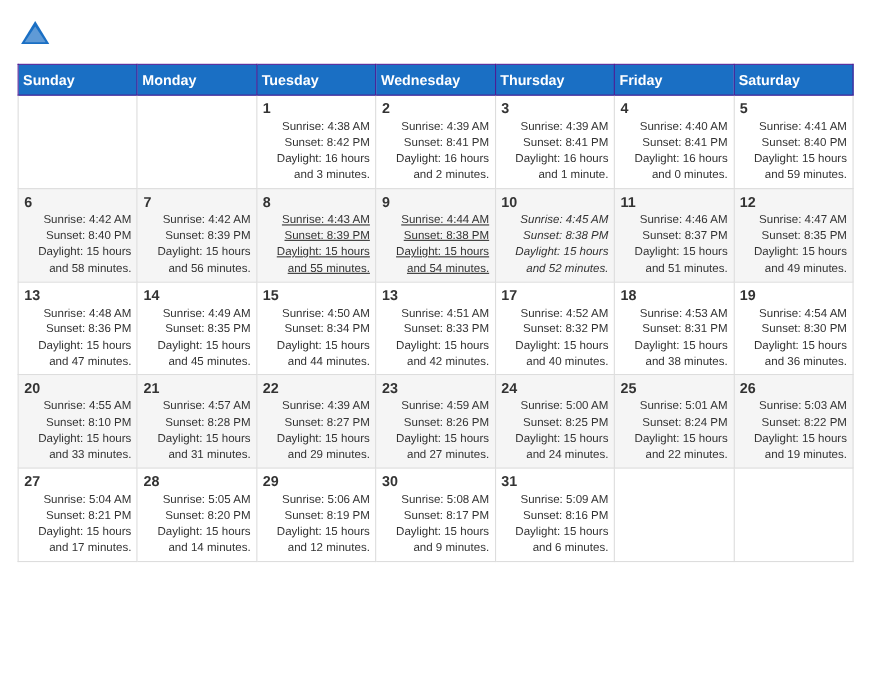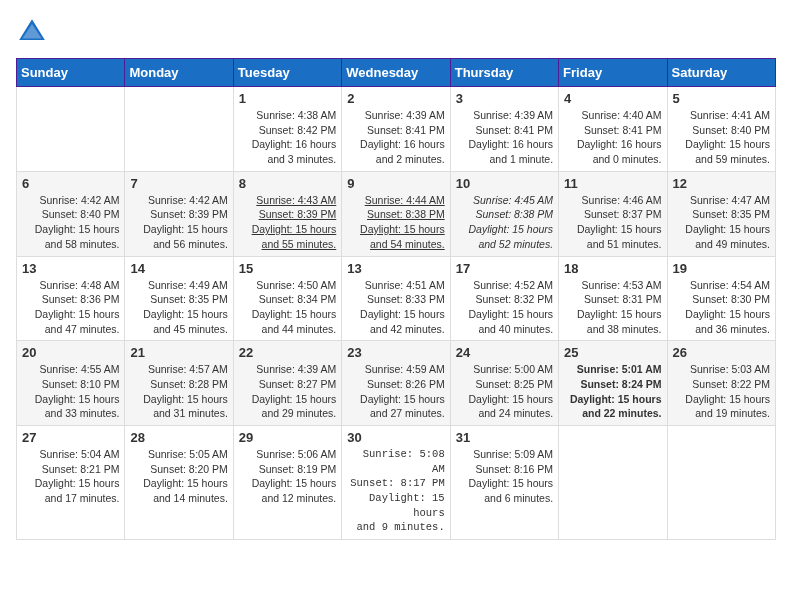--- a/index.html
+++ b/index.html
@@ -300,21 +300,21 @@
         </td>
         <td>
           <span class="day-number">24</span>
           <div class="day-info" style="white-space: pre-line;">Sunrise: 5:00 AM
 Sunset: 8:25 PM
 Daylight: 15 hours
 and 24 minutes.</div>
         </td>
         <td>
           <span class="day-number">25</span>
-          <div class="day-info" style="white-space: pre-line; font-weight: bold;">Sunrise: 5:01 AM
+          <div class="day-info" style="white-space: pre-line;">Sunrise: 5:01 AM
 Sunset: 8:24 PM
 Daylight: 15 hours
 and 22 minutes.</div>
         </td>
         <td>
           <span class="day-number">26</span>
           <div class="day-info" style="white-space: pre-line;">Sunrise: 5:03 AM
 Sunset: 8:22 PM
 Daylight: 15 hours
 and 19 minutes.</div>
@@ -337,21 +337,21 @@
         </td>
         <td>
           <span class="day-number">29</span>
           <div class="day-info" style="white-space: pre-line;">Sunrise: 5:06 AM
 Sunset: 8:19 PM
 Daylight: 15 hours
 and 12 minutes.</div>
         </td>
         <td>
           <span class="day-number">30</span>
-          <div class="day-info" style="white-space: pre-line; font-family: Liberation Mono, monospace;">Sunrise: 5:08 AM
+          <div class="day-info" style="white-space: pre-line;">Sunrise: 5:08 AM
 Sunset: 8:17 PM
 Daylight: 15 hours
 and 9 minutes.</div>
         </td>
         <td>
           <span class="day-number">31</span>
           <div class="day-info" style="white-space: pre-line;">Sunrise: 5:09 AM
 Sunset: 8:16 PM
 Daylight: 15 hours
 and 6 minutes.</div>

